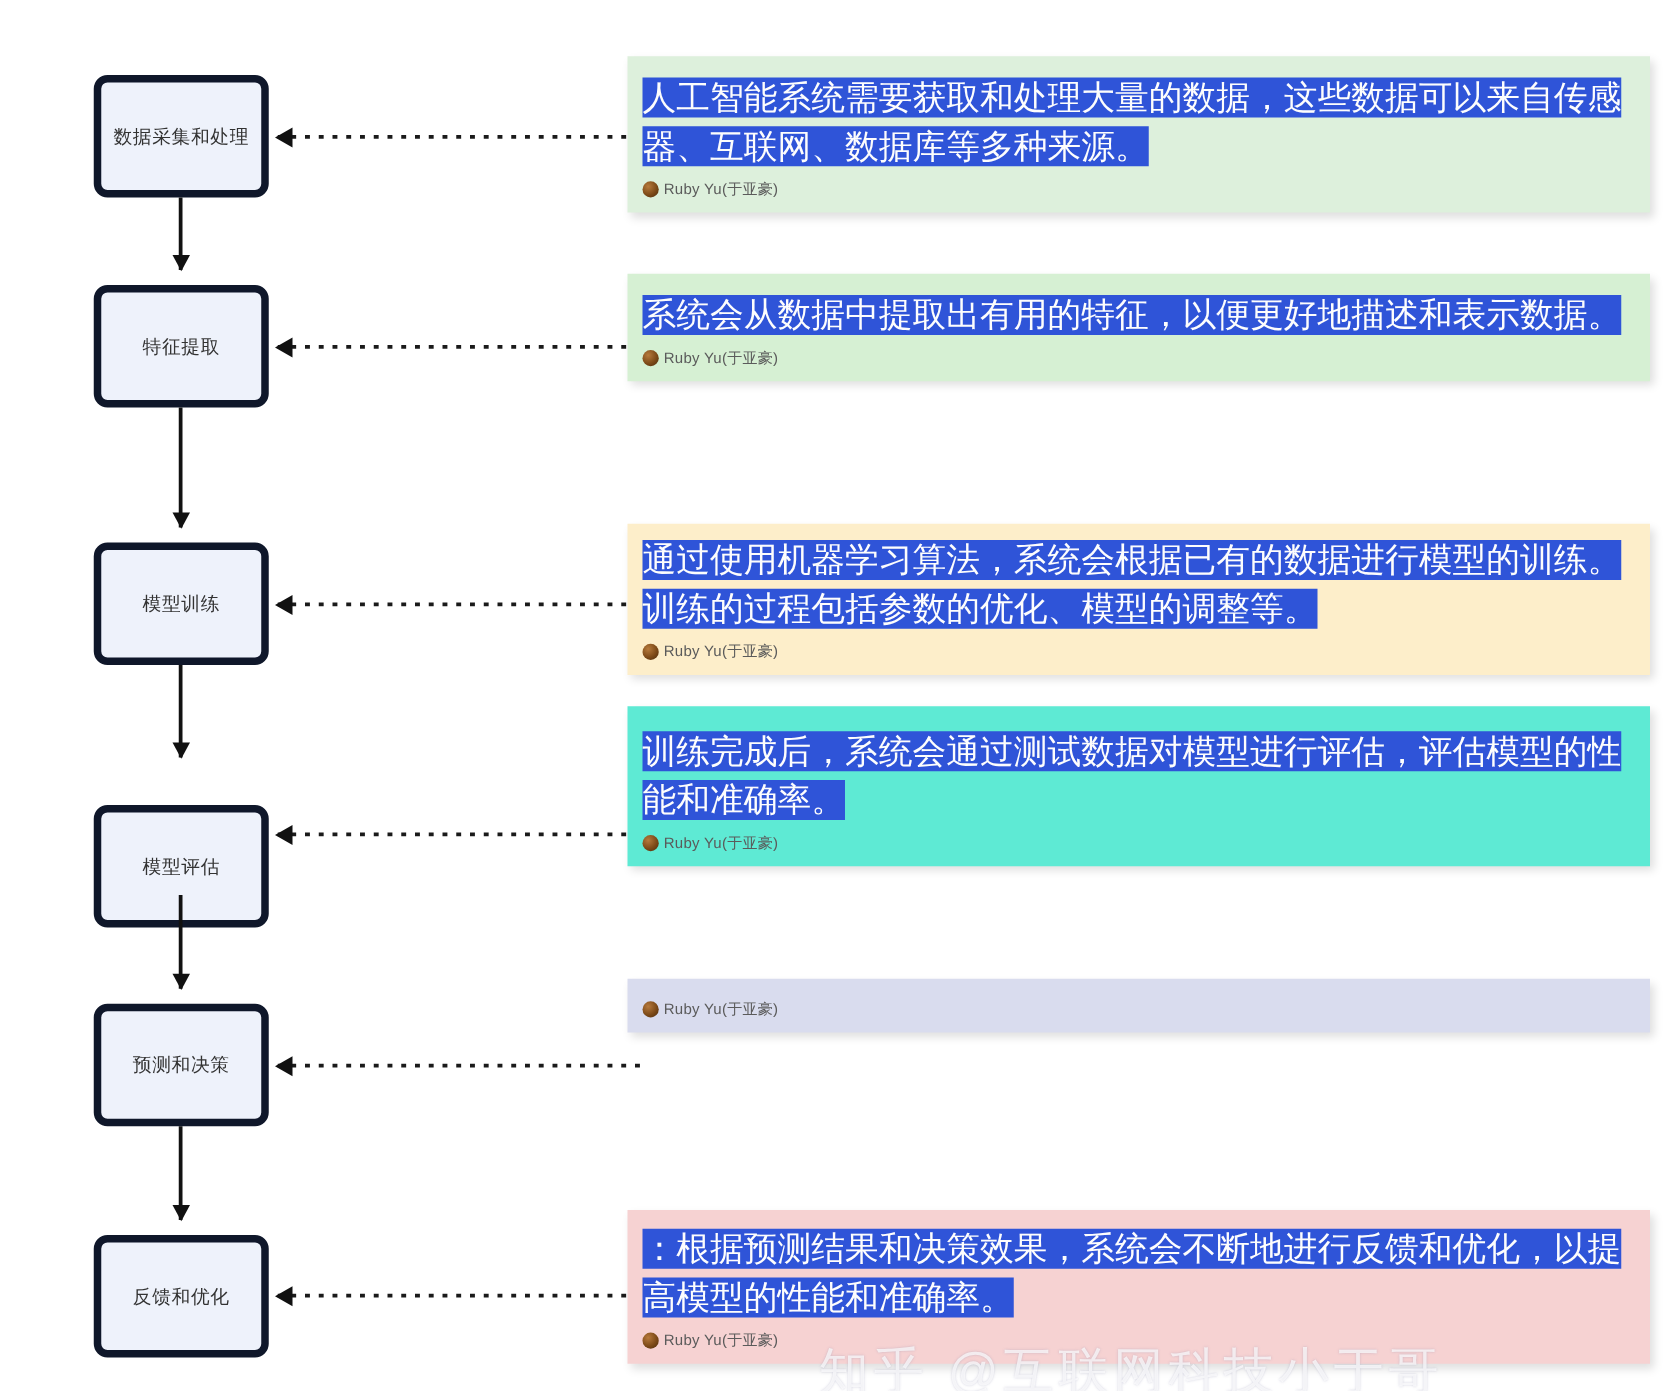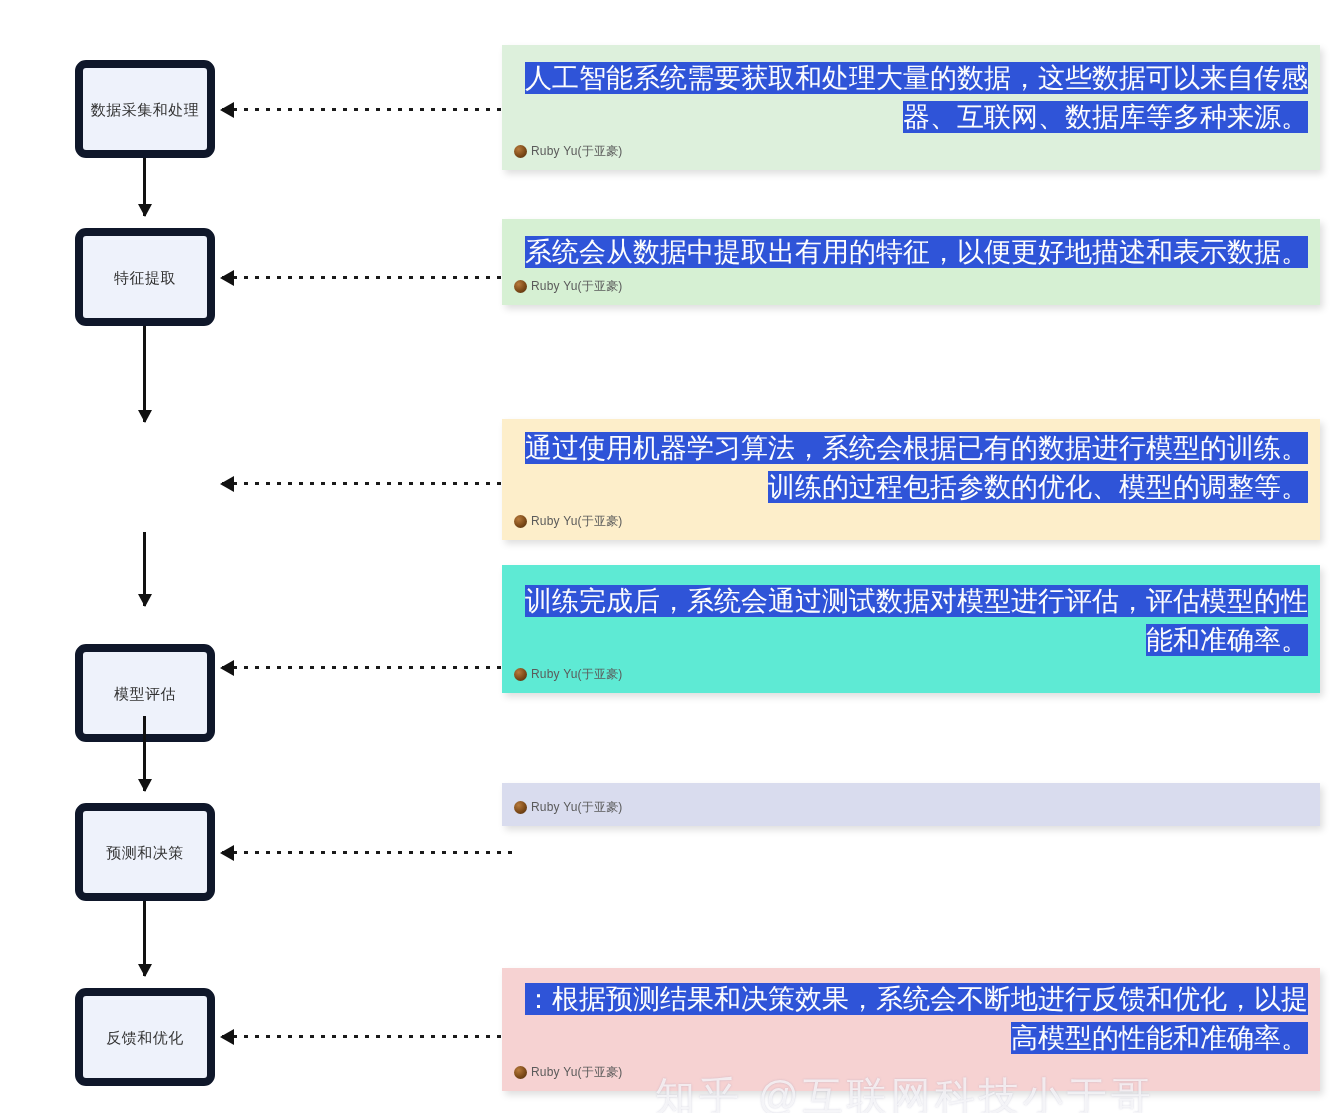--- a/index.html
+++ b/index.html
@@ -23,21 +23,21 @@
     width: 500px;
     height: 1113px;
   }
   .flow-node {
     position: absolute;
     left: 75px;
     width: 140px;
     height: 98px;
     box-sizing: border-box;
     background: #eef2fb;
-    border: 8px solid #0f172a;
+    border: 6px solid #0f172a;
     border-radius: 11px;
     display: flex;
     align-items: center;
     justify-content: center;
   }
   .flow-node .node-label {
     font-size: 15px;
     color: #333333;
     letter-spacing: 0.5px;
     line-height: 1;
@@ -87,21 +87,21 @@
   
   .note-panel {
     position: absolute;
     left: 502px;
     width: 818px;
     box-sizing: border-box;
     padding: 14px 12px 4px 12px;
     box-shadow: 3px 4px 7px rgba(0,0,0,0.13);
   }
   .note-text {
-    text-align: right;
+    text-align: left;
     font-size: 27px;
     line-height: 1.45;
     color: #fdfdfd;
     word-break: break-all;
   }
   .note-text .hl {
     background: #2f54d8;
     box-decoration-break: clone;
     -webkit-box-decoration-break: clone;
     padding: 1px 0;
@@ -144,20 +144,23 @@
 <body>
 
 <div id="flow-column">
 
   <div class="flow-node" style="top:60px">
     <span class="node-label">数据采集和处理</span>
   </div>
   <div class="flow-node" style="top:228px">
     <span class="node-label">特征提取</span>
   </div>
+  <div class="flow-node" style="top:434px">
+    <span class="node-label">模型训练</span>
+  </div>
   <div class="flow-node" style="top:644px">
     <span class="node-label">模型评估</span>
   </div>
   <div class="flow-node" style="top:988px">
     <span class="node-label">反馈和优化</span>
   </div>
   <div class="flow-node" style="top:803px">
     <span class="node-label">预测和决策</span>
   </div>
 

